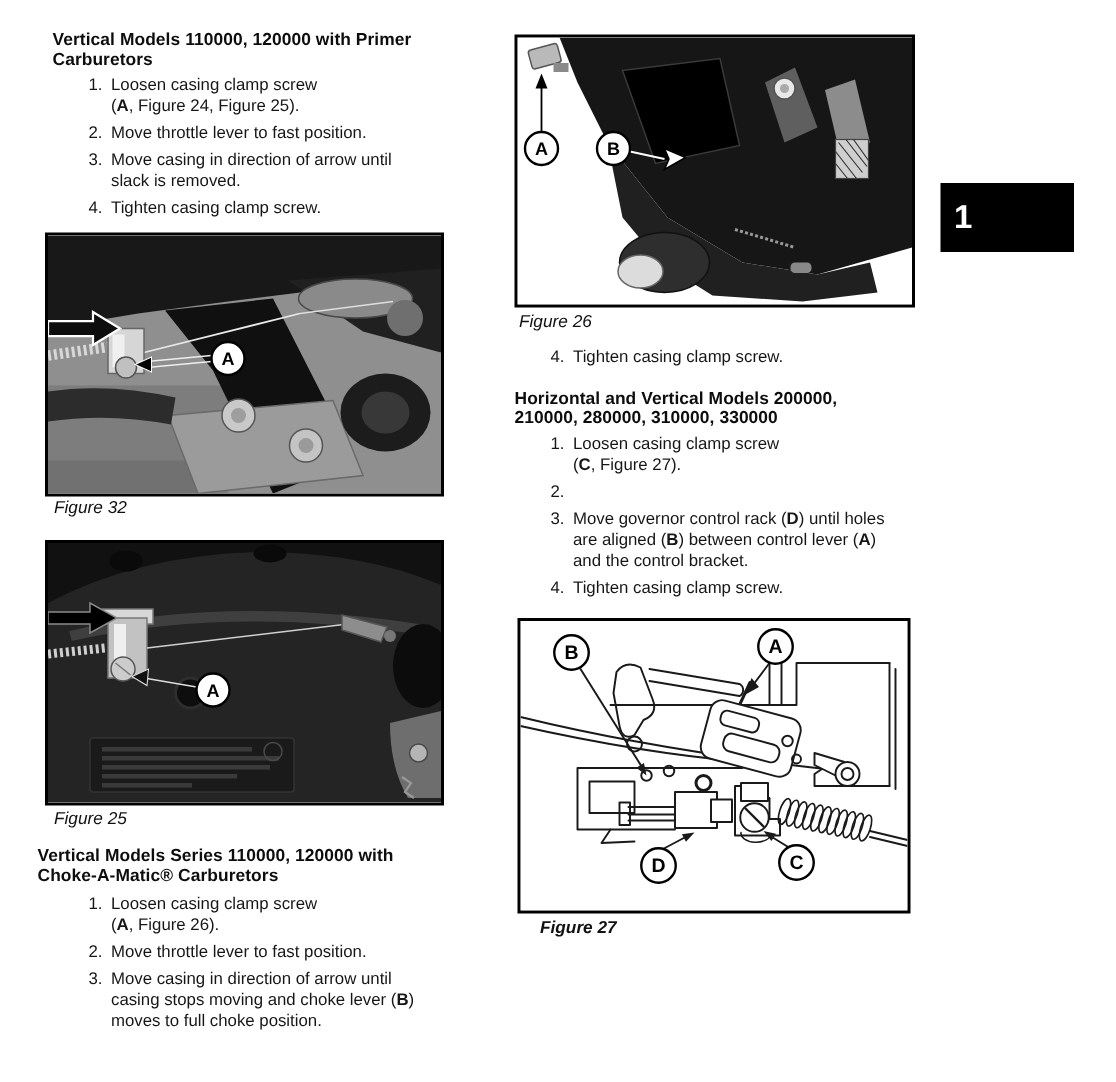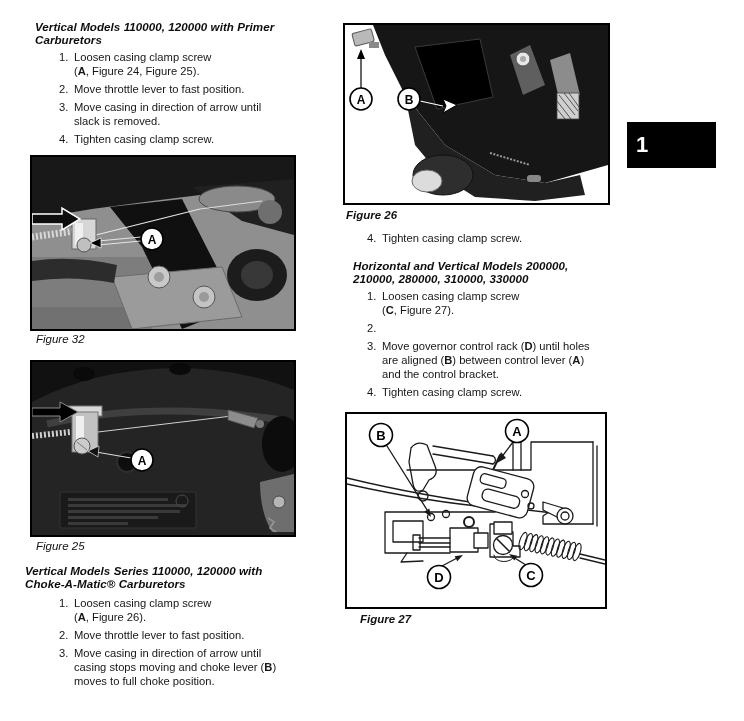--- a/index.html
+++ b/index.html
@@ -4,21 +4,21 @@
 <style>
   html,body{margin:0;padding:0;}
   body{
     width:744px;height:721px;position:relative;background:#ffffff;
     font-family:"Liberation Sans", sans-serif;color:#121212;
     -webkit-font-smoothing:antialiased;
   }
   .abs{position:absolute;}
   .heading{
     font-weight:700;font-size:11.6px;line-height:13px;
-    white-space:pre-line;letter-spacing:0.05px;color:#0d0d0d;font-style:italic;
+    white-space:pre-line;letter-spacing:0.05px;color:#0d0d0d;
   }
   .ilist{display:flex;flex-direction:column;gap:4px;}
   .item{display:flex;font-size:11.2px;line-height:14px;color:#161616;}
   .inum{flex:none;width:12px;margin-right:3px;}
   .itext{white-space:pre-line;}
   .b{font-weight:700;}
   .caption{font-style:italic;font-size:11.5px;color:#111;}
   .figframe{
     position:absolute;border:2px solid #000;box-sizing:border-box;
     background:#fff;overflow:hidden;
@@ -187,30 +187,30 @@
       <text x="16" y="78.5" text-anchor="middle" class="co-text" fill="#000">A</text>
     </g>
     <line x1="75" y1="76" x2="98" y2="81" stroke="#fff" stroke-width="1.2"></line>
     <polygon points="98,74 112,80 98,88 101,81" fill="#ffffff" stroke="#000" stroke-width="1"></polygon>
     <g>
       <circle cx="64" cy="74" r="11" fill="#ffffff" stroke="#000" stroke-width="1.6"></circle>
       <text x="64" y="78.5" text-anchor="middle" class="co-text" fill="#000">B</text>
     </g>
   </svg>
 </div>
-<div class="abs caption" style="left:346px;top:209px;font-weight:bold;">Figure 26</div>
+<div class="abs caption" style="left:346px;top:209px;">Figure 26</div>
 
 <div class="abs ilist" style="left:367px;top:231px;width:240px;">
   <div class="item">
     <span class="inum">4.</span>
     <span class="itext"><span>Tighten casing clamp screw.</span></span>
   </div>
 </div>
 
-<div class="abs heading" style="left:343px;top:259px;width:280px;margin-left:10px;">Horizontal and Vertical Models 200000,
+<div class="abs heading" style="left:343px;top:259px;width:280px;">Horizontal and Vertical Models 200000,
 210000, 280000, 310000, 330000</div>
 
 <div class="abs ilist" style="left:367px;top:289px;width:242px;">
   <div class="item">
     <span class="inum">1.</span>
     <span class="itext"><span>Loosen casing clamp screw
 (</span><span class="b">C</span><span>, Figure 27).</span></span>
   </div>
   <div class="item">
     <span class="inum">2.</span>

